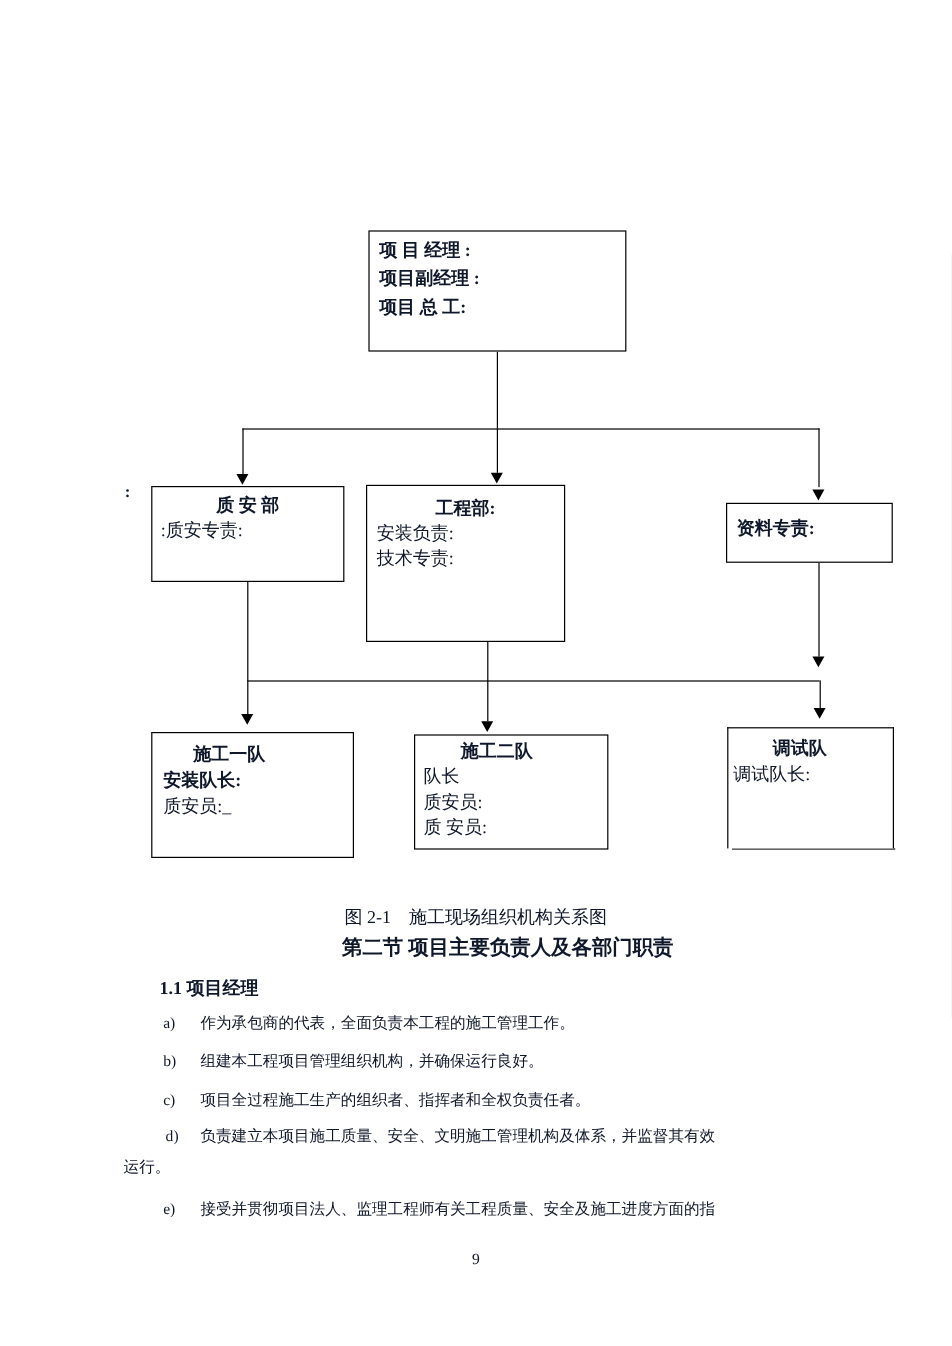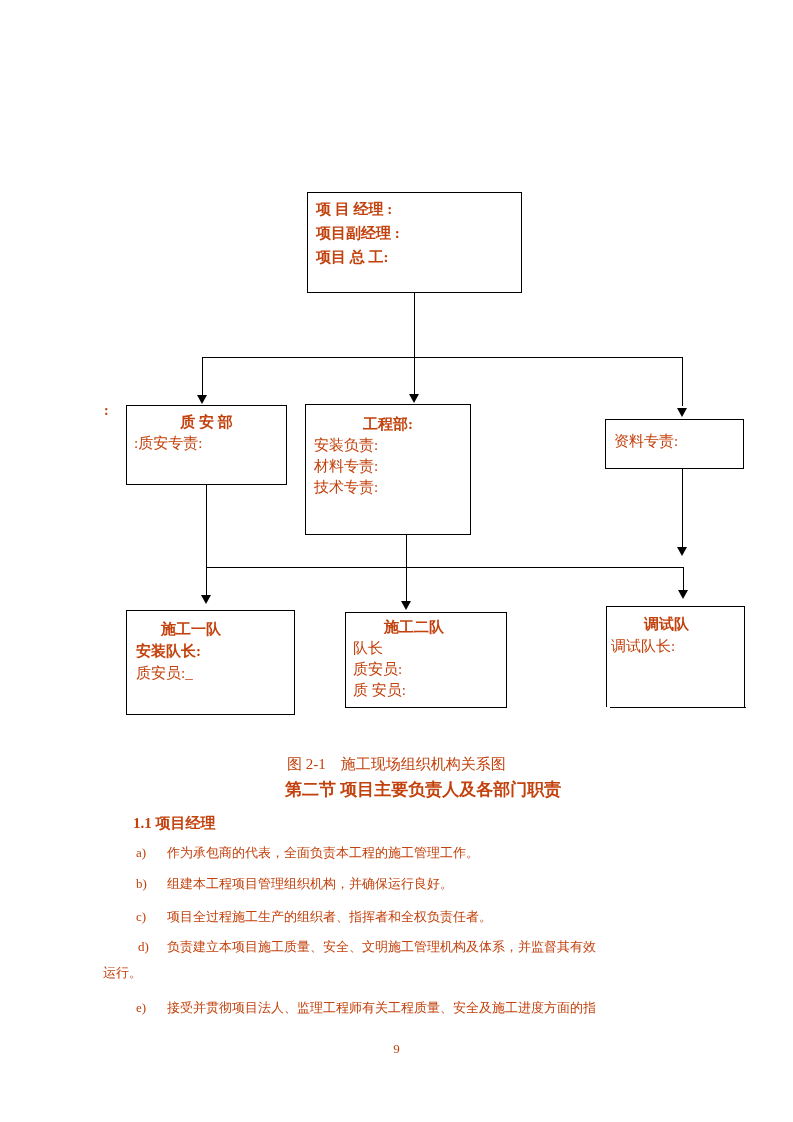--- a/index.html
+++ b/index.html
@@ -2,21 +2,21 @@
 <html><head>
 <meta charset="utf-8">
 <style>
   html,body { margin:0; padding:0; background:#e8e8e8; }
   .page {
     position:relative;
     width:793px; height:1122px;
     margin:0 auto;
     background:#ffffff;
     font-family:"Liberation Serif","DejaVu Serif",serif;
-    color:#c2410c;
+    color:#0f172a;
     overflow:hidden;
   }
   .box {
     position:absolute;
     border:1px solid #000;
     background:#fff;
     box-sizing:border-box;
     font-size:15px;
     line-height:21px;
   }
@@ -79,25 +79,24 @@
   <div class="bold" style="position:absolute; left:104px; top:403px; font-size:14px;">:</div>
 
   <div class="box" style="left:126px; top:405px; width:161px; height:80px; padding-top:6px;">
     <div class="title" style="text-align:center;">质 安 部</div>
     <div style="padding-left:7px;">:质安专责:</div>
   </div>
 
   <div class="box" style="left:305px; top:404px; width:166px; height:131px; padding-top:9px;">
     <div class="title" style="text-align:center;">工程部:</div>
     <div style="padding-left:8px;">安装负责:</div>
-    <div style="padding-left:8px;">材料专责:</div>
     <div style="padding-left:8px;">技术专责:</div>
   </div>
 
-  <div class="box" style="left:605px; top:419px; width:139px; height:50px; padding:11px 0 1px 8px;">
+  <div class="box" style="left:605px; top:419px; width:139px; height:50px; padding:11px 0 1px 8px;font-weight:bold;">
     <div>资料专责:</div>
   </div>
 
   <div class="box" style="left:126px; top:610px; width:169px; height:105px; padding-top:7px; line-height:22px;">
     <div class="title" style="padding-left:34px;">施工一队</div>
     <div class="bold" style="padding-left:9px;">安装队长:</div>
     <div style="padding-left:9px;">质安员:_</div>
   </div>
 
   <div class="box" style="left:606px; top:606px; width:139px; height:101px; border-bottom:none; padding-top:6px; line-height:22px;">

